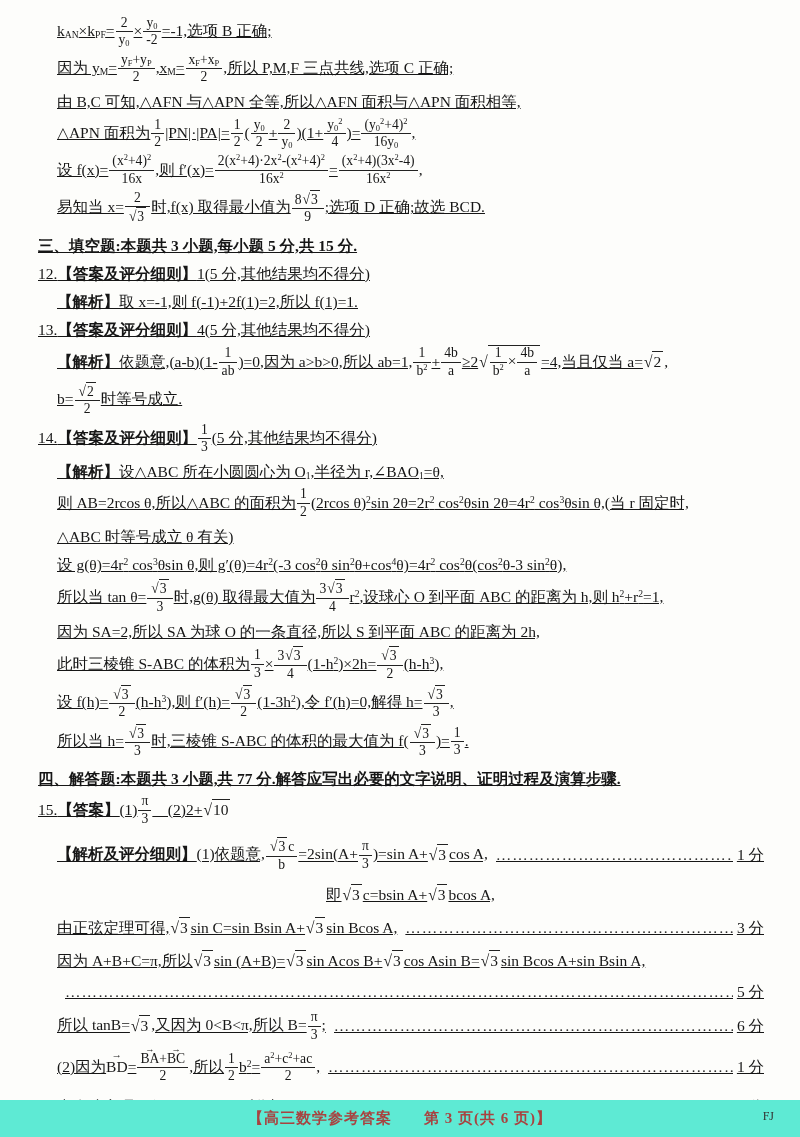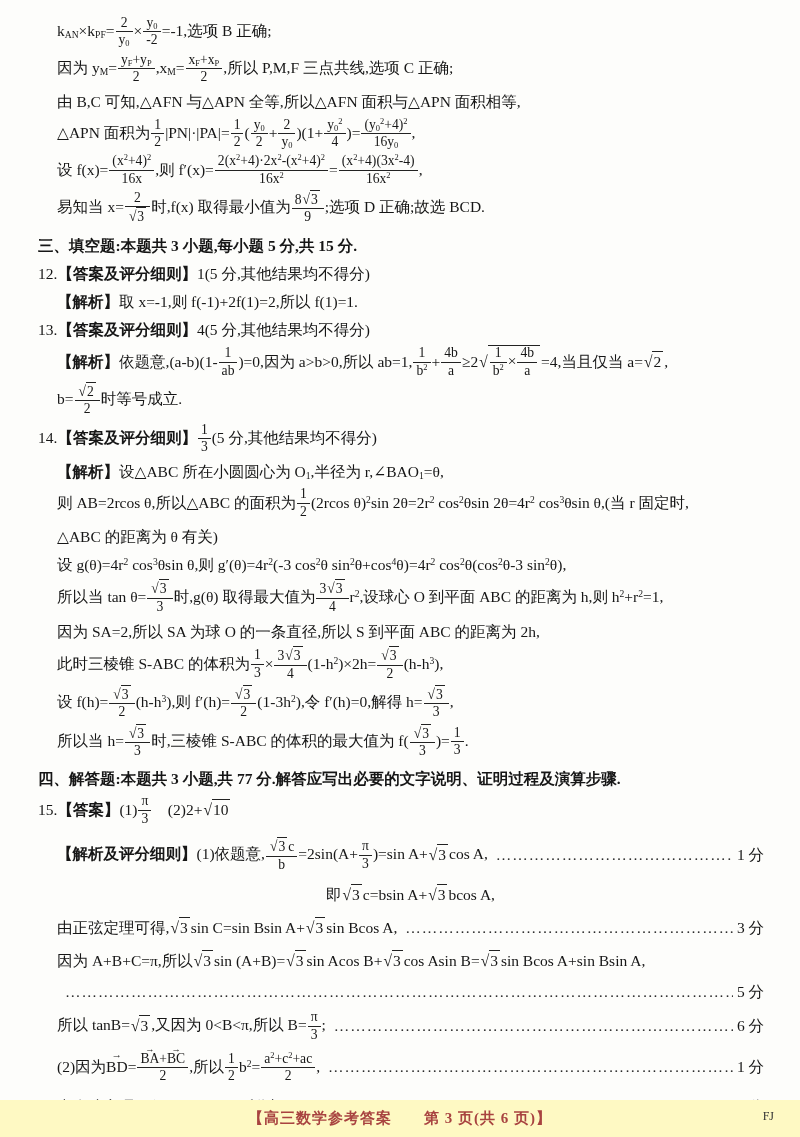--- a/index.html
+++ b/index.html
@@ -1,21 +1,21 @@
 <!DOCTYPE html>
 <html><head>
 <meta charset="utf-8">
 <style>
   html,body{margin:0;padding:0;}
   body{
     width:800px;height:1137px;background:#fdfdfb;
     font-family:"Liberation Serif","DejaVu Serif",serif;
     font-size:15.5px;color:#161616;position:relative;overflow:hidden;
   }
-  .page{position:relative;width:800px;height:1137px;}
+  .page{position:relative;width:800px;height:1137px;text-decoration:underline;}
   #doc-body{padding-top:13px;}
   .line{margin:3px 36px 3px 57px;line-height:1.62;}
   .line.ind0{margin-left:38px;}
   .has-score{display:flex;align-items:baseline;}
   .ltext{white-space:nowrap;}
   b{font-weight:bold;}
   sup{font-size:0.62em;line-height:0;vertical-align:0.55em;}
   sub{font-size:0.62em;line-height:0;vertical-align:-0.25em;}
   .frac{display:inline-flex;flex-direction:column;vertical-align:middle;text-align:center;
         font-size:0.88em;line-height:1.2;margin:0 1px;position:relative;top:-1px;}
@@ -115,21 +115,21 @@
           </span>时等号成立.</span></div>
       <div class="line ind0" style="margin-top: 4px;"><span class="ltext">14.<b>【答案及评分细则】</b><span class="frac">
             <span class="fnum">1</span>
             <span class="fden">3</span>
           </span>(5 分,其他结果均不得分)</span></div>
       <div class="line ind1"><span class="ltext"><b>【解析】</b>设△ABC 所在小圆圆心为 O<sub>1</sub>,半径为 r,∠BAO<sub>1</sub>=θ,</span></div>
       <div class="line ind1"><span class="ltext">则 AB=2rcos θ,所以△ABC 的面积为<span class="frac">
             <span class="fnum">1</span>
             <span class="fden">2</span>
           </span>(2rcos θ)<sup>2</sup>sin 2θ=2r<sup>2</sup> cos<sup>2</sup>θsin 2θ=4r<sup>2</sup> cos<sup>3</sup>θsin θ,(当 r 固定时,</span></div>
-      <div class="line ind1"><span class="ltext">△ABC 的距离为 θ 有关)</span></div>
+      <div class="line ind1"><span class="ltext">△ABC 时等号成立 θ 有关)</span></div>
       <div class="line ind1"><span class="ltext">设 g(θ)=4r<sup>2</sup> cos<sup>3</sup>θsin θ,则 g′(θ)=4r<sup>2</sup>(-3 cos<sup>2</sup>θ sin<sup>2</sup>θ+cos<sup>4</sup>θ)=4r<sup>2</sup> cos<sup>2</sup>θ(cos<sup>2</sup>θ-3 sin<sup>2</sup>θ),</span></div>
       <div class="line ind1"><span class="ltext">所以当 tan θ=<span class="frac">
             <span class="fnum"><span class="sqrt"><span class="rad">√</span><span class="rcnt">3</span></span></span>
             <span class="fden">3</span>
           </span>时,g(θ) 取得最大值为<span class="frac">
             <span class="fnum">3<span class="sqrt"><span class="rad">√</span><span class="rcnt">3</span></span></span>
             <span class="fden">4</span>
           </span>r<sup>2</sup>,设球心 O 到平面 ABC 的距离为 h,则 h<sup>2</sup>+r<sup>2</sup>=1,</span></div>
       <div class="line ind1"><span class="ltext">因为 SA=2,所以 SA 为球 O 的一条直径,所以 S 到平面 ABC 的距离为 2h,</span></div>
       <div class="line ind1"><span class="ltext">此时三棱锥 S-ABC 的体积为<span class="frac">
@@ -211,17 +211,17 @@
           </span>,</span>
         <span class="leader">………………………………………………………………………………………………………………………………………………………………………………………………………………………………………………………………………………………………………………………………</span>
         <span class="score">1 分</span>
       </div>
       <div class="line ind1 has-score" style="margin-top: 8px;">
         <span class="ltext">由余弦定理可得,b<sup>2</sup>=a<sup>2</sup>+c<sup>2</sup>-ac,所以 b<sup>2</sup>=2ac,</span>
         <span class="leader">………………………………………………………………………………………………………………………………………………………………………………………………………………………………………………………………………………………………………………………………</span>
         <span class="score">8 分</span>
       </div>
     </div>
-  <div class="footer" style="background: #fef9c3;">
+  <div class="footer" style="background: #5eead4;">
     <span class="footer-text" style="color: rgb(168, 67, 64);">【高三数学参考答案　　第 3 页(共 6 页)】</span>
     <span class="footer-right">FJ</span>
   </div>
 </div>
 
 </body></html>

